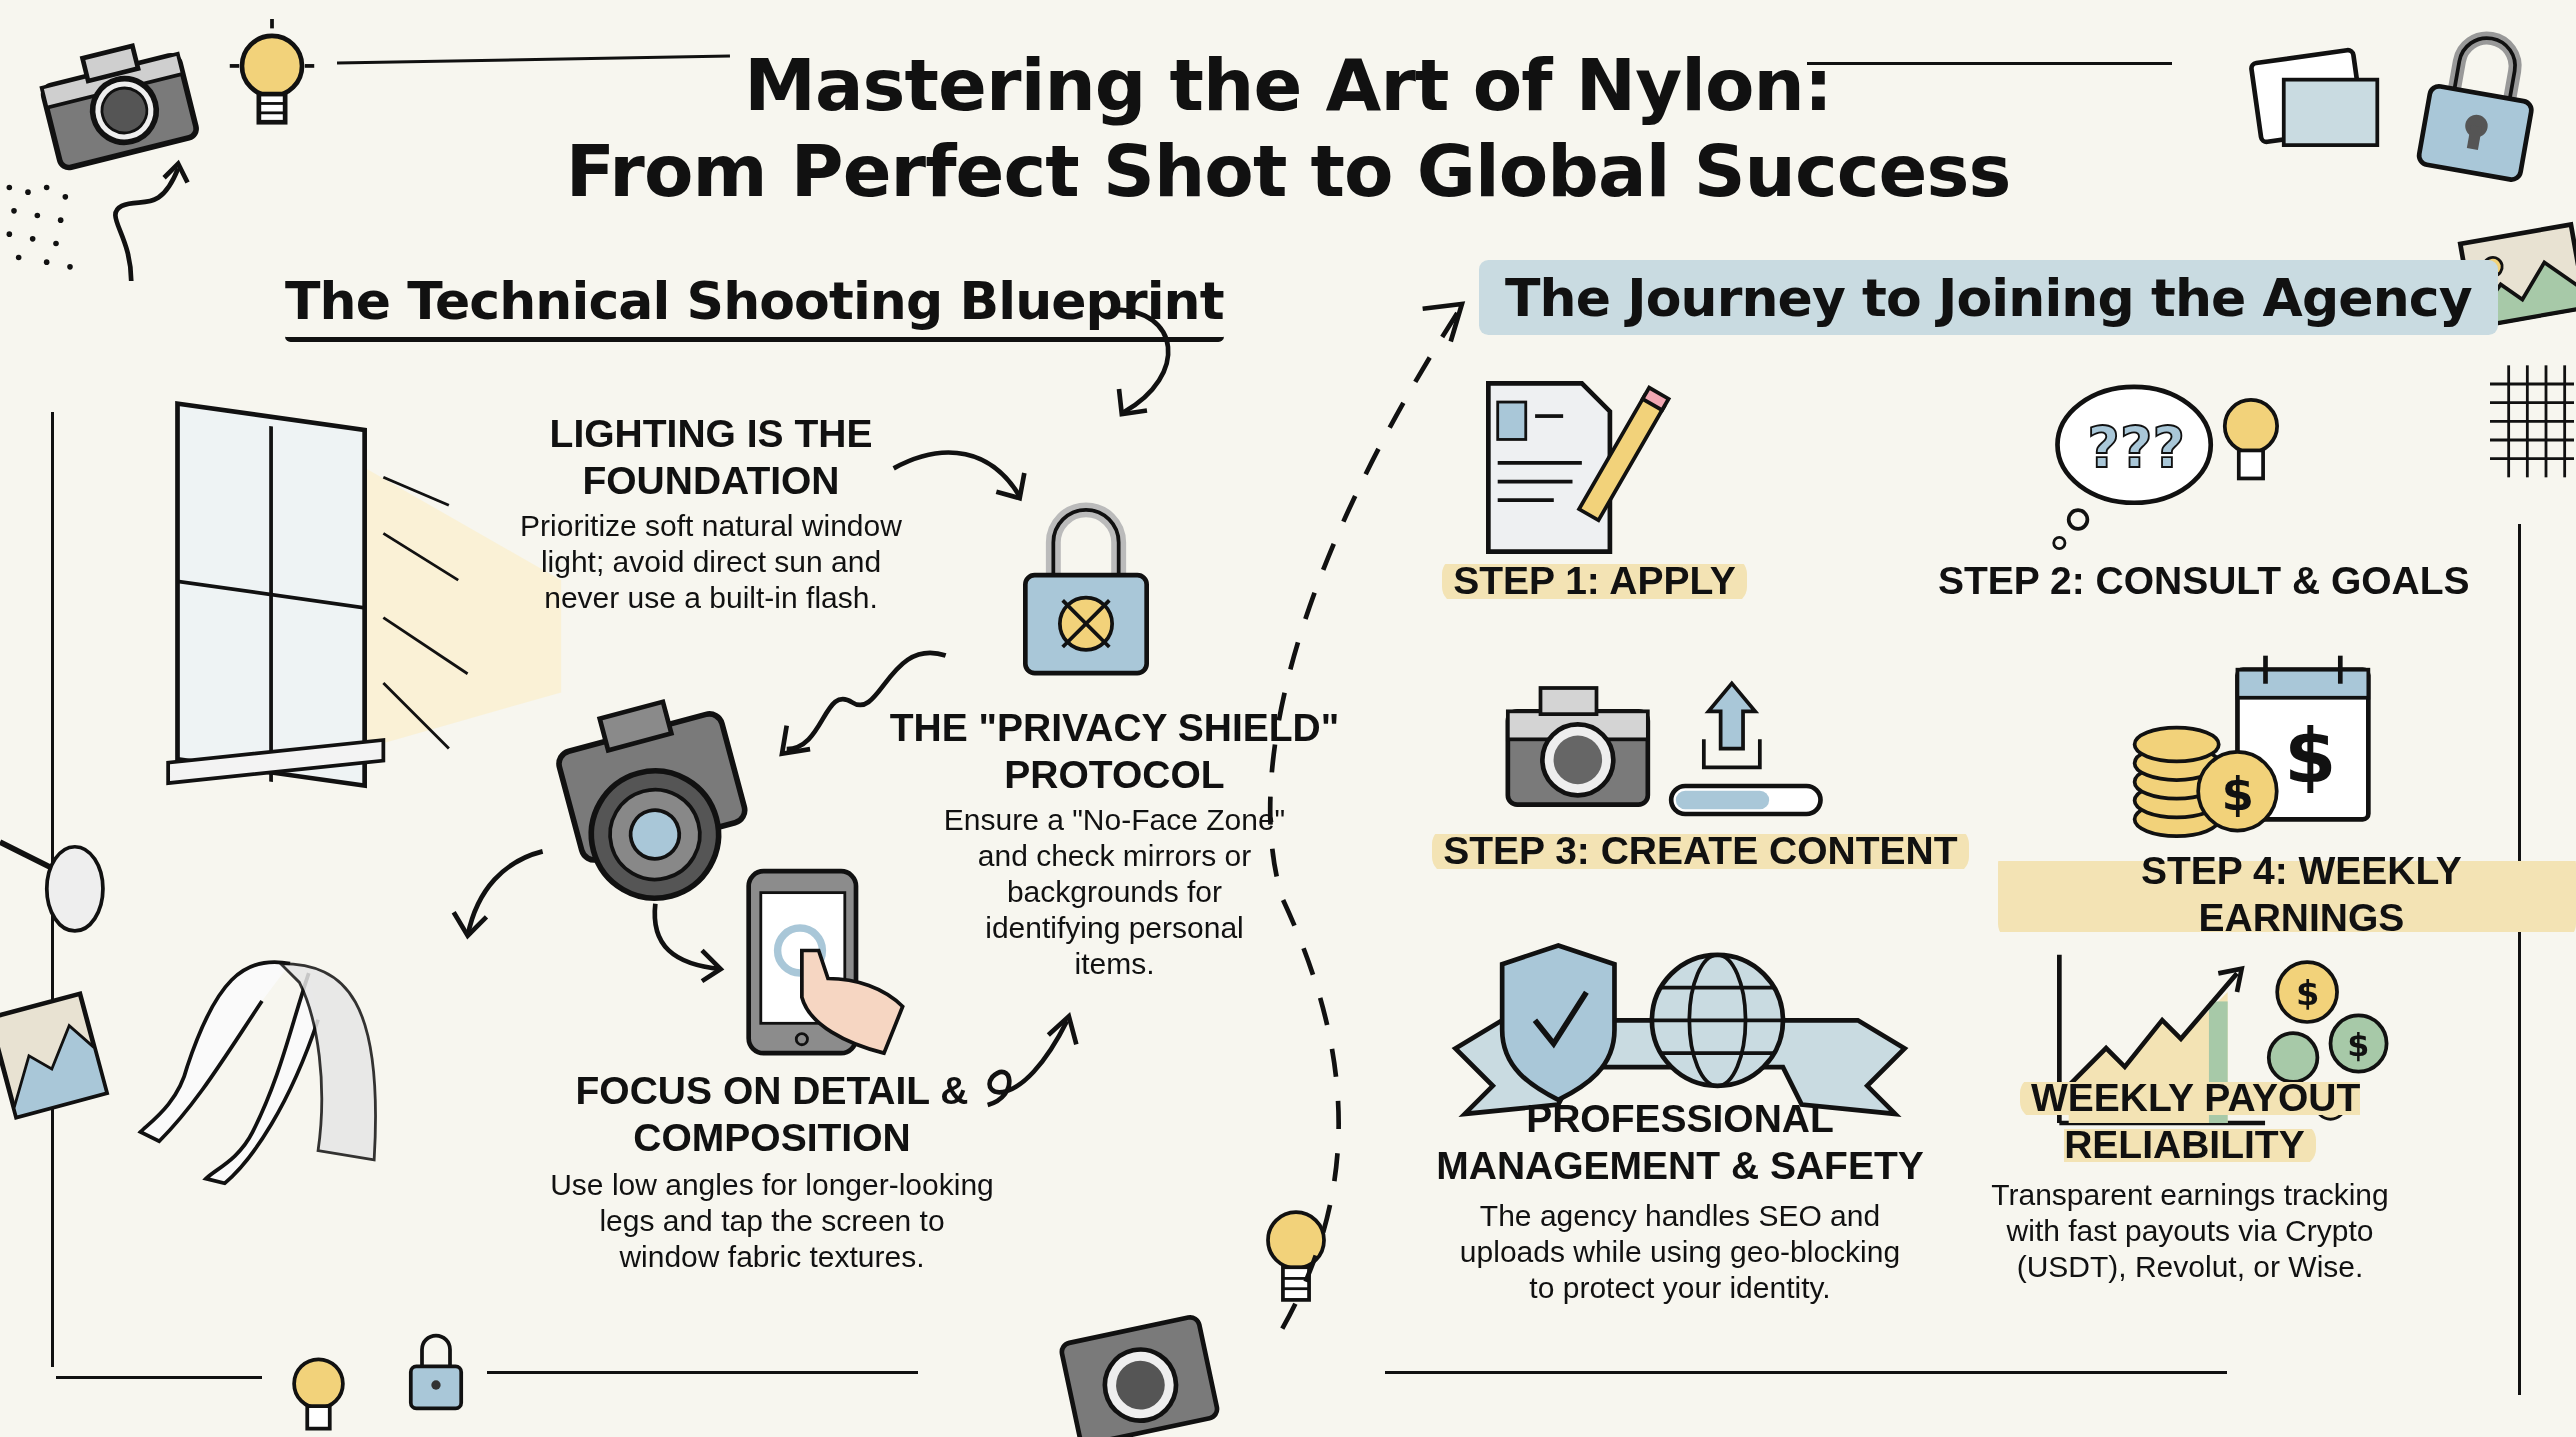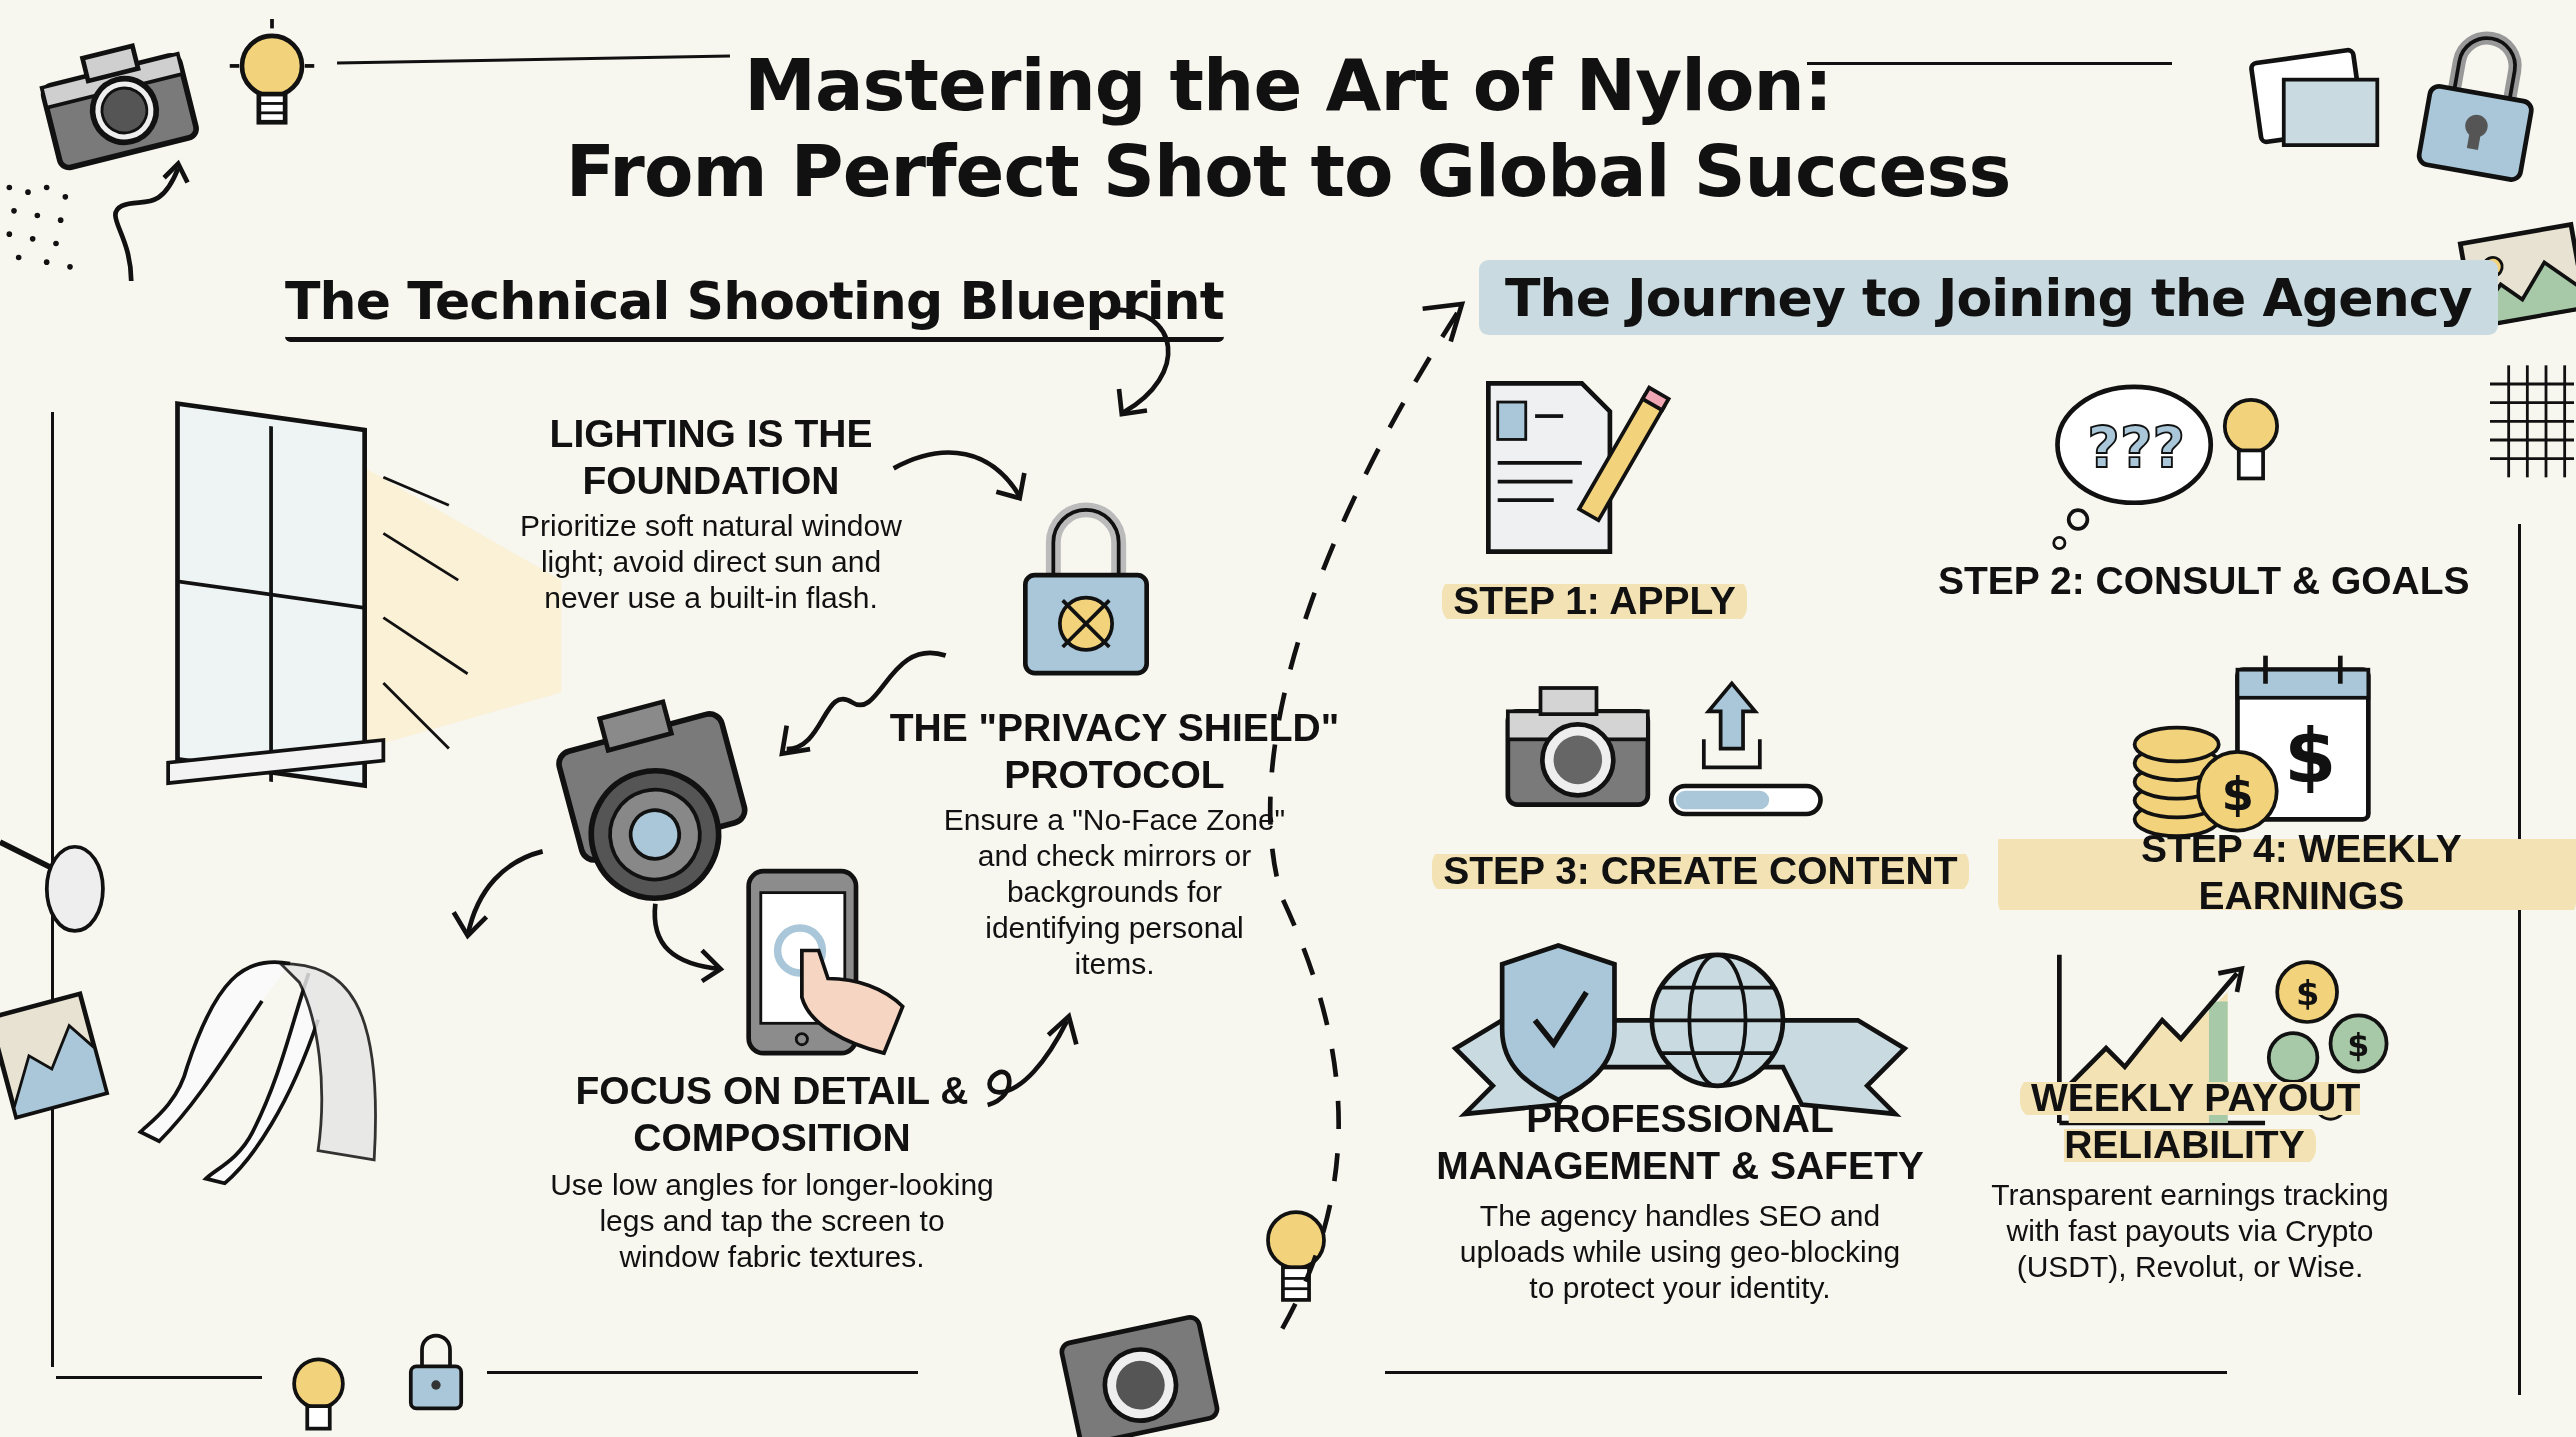--- a/index.html
+++ b/index.html
@@ -23,21 +23,21 @@
   .journey-band {
     background:#c9dbe1; padding:7.5px 26px; border-radius:9.4px;
   }
   .h {
     font-family:"Liberation Sans", sans-serif; font-weight:bold;
     font-size:39px; line-height:47px; text-align:center; text-transform:uppercase;
   }
   .p {
     font-family:"Liberation Sans", sans-serif; font-size:30px; line-height:36px; text-align:center;
   }
-  .hl { background:linear-gradient(to bottom, transparent 15%, #f3e3b4 15%, #f3e3b4 90%, transparent 90%); padding:0 11.2px; border-radius:17px;margin-top:20px; }
+  .hl { background:linear-gradient(to bottom, transparent 15%, #f3e3b4 15%, #f3e3b4 90%, transparent 90%); padding:0 11.2px; border-radius:17px; }
   .icon { position:absolute; }
   svg { overflow:visible; }
 </style>
 </head>
 <body>
 
 <div class="abs title">
   <div>Mastering the Art of Nylon:</div>
   <div>From Perfect Shot to Global Success</div>
 </div>
@@ -389,21 +389,21 @@
       <ellipse cx="55" cy="180" rx="45" ry="18"></ellipse>
         <ellipse cx="55" cy="160" rx="45" ry="18"></ellipse>
         <ellipse cx="55" cy="140" rx="45" ry="18"></ellipse>
         <ellipse cx="55" cy="120" rx="45" ry="18"></ellipse>
         <ellipse cx="55" cy="100" rx="45" ry="18"></ellipse>
       <circle cx="120" cy="150" r="42"></circle>
     </g>
     <text x="103" y="170" font-family="DejaVu Sans, sans-serif" font-size="50" font-weight="bold" fill="#111">$</text>
   </svg>
 </div>
-<div class="abs h hl" style="left:1998px;top:805px;padding-left:40px;">STEP 4: WEEKLY EARNINGS</div>
+<div class="abs h hl" style="left:1998px;top:847px;padding-left:40px;">STEP 4: WEEKLY EARNINGS</div>
 
 <div class="icon" style="left:1446px;top:936px;">
   <svg width="468" height="178" viewBox="0 0 500 190">
     <path d="M10 120 L60 90 L440 90 L490 120 L450 160 L480 190 L380 180 L360 140 L140 140 L120 180 L20 190 L50 160Z" fill="#c9dbe1" stroke="#111" stroke-width="5"></path>
     <path d="M120 10 L180 30 L180 100 C 180 140, 150 160, 120 175 C 90 160, 60 140, 60 100 L60 30Z" fill="#a9c7d8" stroke="#111" stroke-width="5"></path>
     <path d="M95 90 L115 115 L150 60" fill="none" stroke="#111" stroke-width="6"></path>
     <circle cx="290" cy="90" r="70" fill="#c9dbe1" stroke="#111" stroke-width="5"></circle>
     <ellipse cx="290" cy="90" rx="30" ry="70" fill="none" stroke="#111" stroke-width="4"></ellipse>
     <line x1="220" y1="90" x2="360" y2="90" stroke="#111" stroke-width="4"></line>
     <line x1="230" y1="55" x2="350" y2="55" stroke="#111" stroke-width="4"></line>

